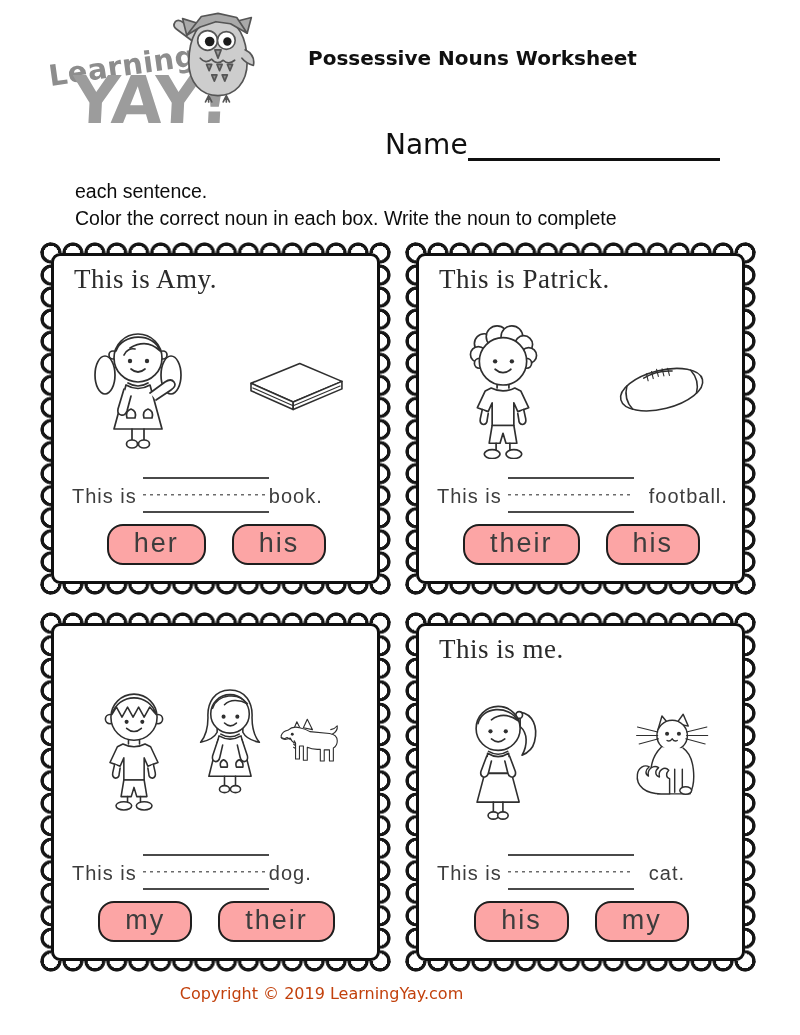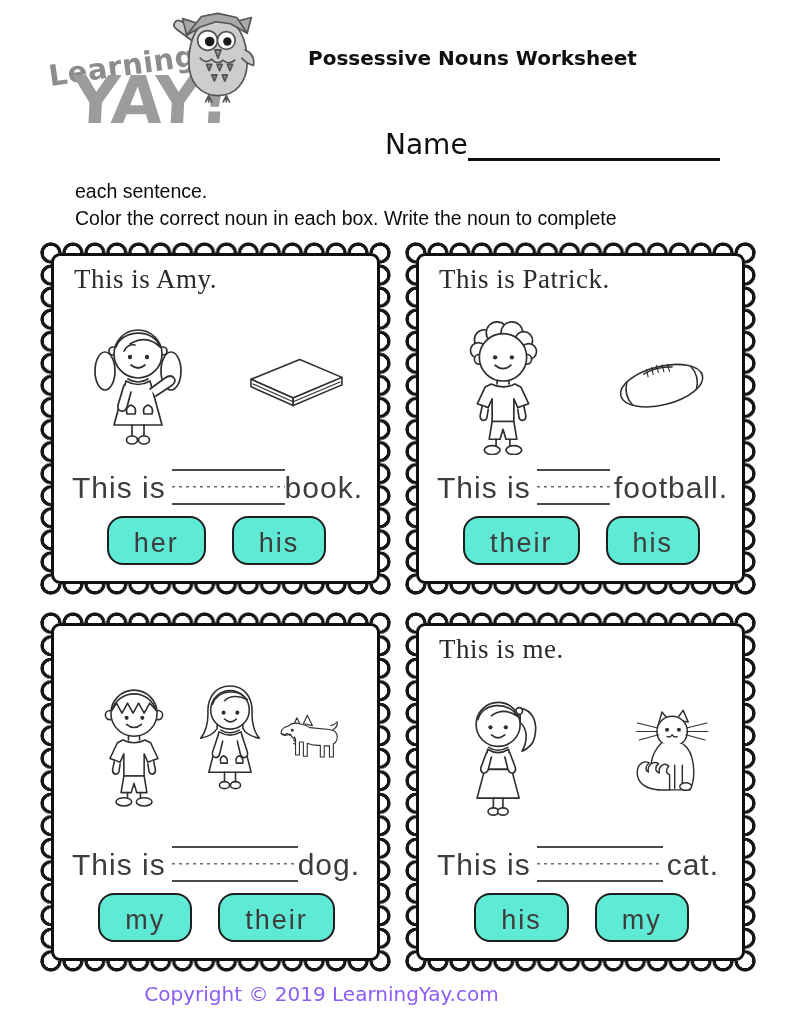--- a/index.html
+++ b/index.html
@@ -55,42 +55,42 @@
     padding:6px 14px 8px 16px;display:flex;flex-direction:column;
   }
   .card-heading{
     font-family:"Liberation Serif",serif;font-weight:normal;
     font-size:27px;color:#2b2b2b;letter-spacing:.5px;margin:2px 0 0 4px;
   }
   .card-art{flex:1;display:flex;align-items:center;justify-content:space-between;padding:0 14px 0 16px;}
   .card-art svg{display:block;}
   .pair{display:flex;align-items:flex-end;gap:2px;}
   .card-sentence{
-    display:flex;align-items:center;font-size:30px;letter-spacing:1px;color:#3d3d3d;
+    display:flex;align-items:center;font-size:20px;letter-spacing:1px;color:#3d3d3d;
     margin:0 0 10px 2px;white-space:nowrap;
   }
   .write-line{
     display:inline-block;width:126px;height:32px;margin-left:6px;
     border-top:2.5px solid #4a4a4a;border-bottom:2.5px solid #4a4a4a;
     background-image:repeating-linear-gradient(to right,#6b6b6b 0 3px,rgba(0,0,0,0) 3px 7px);
     background-size:100% 1.5px;background-position:center;background-repeat:no-repeat;
     position:relative;top:-1px;
   }
   .suffix{}
-  .suffix.attached{margin-left:4px;}
+  .suffix.attached{margin-left:15px;}
   .card-options{display:flex;justify-content:center;gap:26px;margin:0 0 8px;}
   .option-btn{
-    border:2px solid #1e1e1e;border-radius:16px;background:#5eead4;
-    padding:10px 25px 4px;font-size:27px;letter-spacing:2px;color:#3d3d3d;
+    border:2px solid #1e1e1e;border-radius:16px;background:#fca5a5;
+    padding:2px 25px 4px;font-size:27px;letter-spacing:2px;color:#3d3d3d;
     font-family:"Liberation Sans",sans-serif;cursor:pointer;
   }
   
   .footer{
     position:absolute;left:0;top:983px;width:643px;text-align:center;
-    font-family:"DejaVu Sans",sans-serif;font-size:20px;line-height:22px;color:#8b5cf6;
+    font-family:"DejaVu Sans",sans-serif;font-size:16px;line-height:22px;color:#c2410c;
   }
   
   .art g{stroke:#2f2f2f;stroke-width:1.7;fill:#fff;stroke-linecap:round;stroke-linejoin:round;}
   .art .dot{fill:#2f2f2f;stroke:none;}
   .art .thin{stroke-width:1.2;fill:none;}
   .art .nofill{fill:none;}
 </style>
 </head>
 <body>
 

